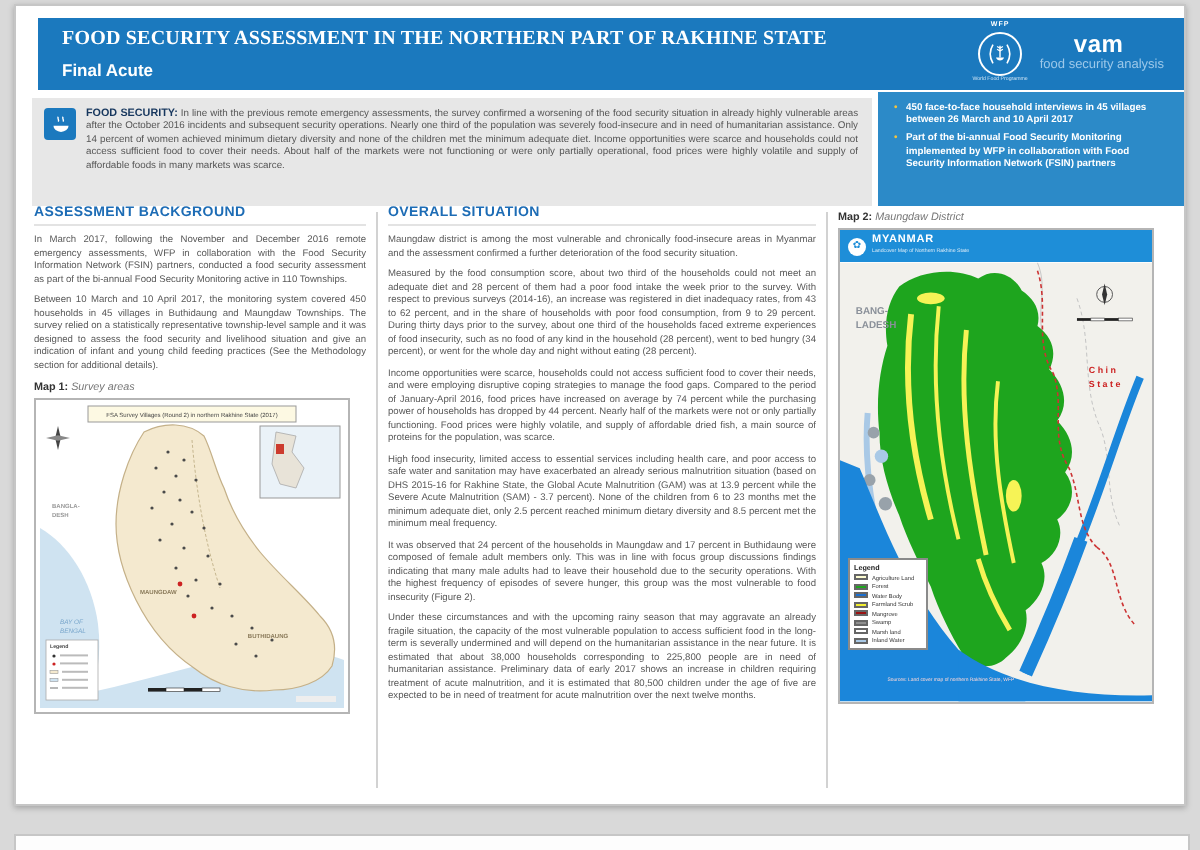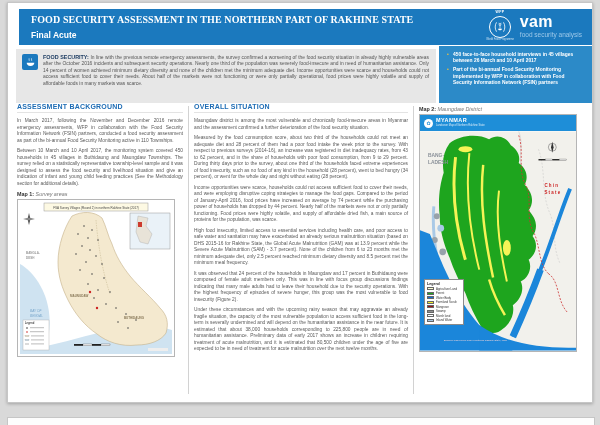--- a/index.html
+++ b/index.html
@@ -9,21 +9,21 @@
 
   
   .hdr{position:absolute;left:11px;top:6px;right:0;height:36px;background:#1b79be;}
   .hdr-title{position:absolute;left:12px;top:5px;color:#fff;font-weight:bold;font-size:10px;letter-spacing:.1px;font-family:Liberation Serif, serif;}
   .hdr-sub{position:absolute;left:12px;top:21px;color:#fff;font-weight:bold;font-size:8.5px;}
   .brand{position:absolute;right:10px;top:2px;display:flex;align-items:center;gap:6px;}
   .wfp{display:flex;flex-direction:column;align-items:center;line-height:1;}
   .wfp-top{color:#fff;font-size:3.5px;font-weight:bold;letter-spacing:.5px;}
   .wfp-circle{width:20px;height:20px;border:1.4px solid #fff;border-radius:50%;display:flex;align-items:center;justify-content:center;margin:1px 0;}
   .wfp-bottom{color:#cfe4f4;font-size:2.6px;}
-  .vam-word{color:#fff;font-weight:bold;font-size:16px;line-height:1;letter-spacing:.3px;}
+  .vam-word{color:#fff;font-weight:bold;font-size:12px;line-height:1;letter-spacing:.3px;margin-left:17px;}
   .vam-sub{color:#9cc8e9;font-size:6.5px;margin-top:1px;}
 
   
   .summary{position:absolute;left:8px;top:46px;width:420px;height:54px;background:#e7e7e7;box-sizing:border-box;padding:5px 7px 4px 27px;}
   .sum-icon{position:absolute;left:6px;top:5px;width:16px;height:16px;background:#1b79be;border-radius:2px;display:flex;align-items:center;justify-content:center;}
   .sum-text{font-size:4.9px;line-height:6.4px;color:#555;text-align:justify;}
   .sum-label{font-weight:bold;color:#17375e;font-size:5.4px;}
 
   .highlights{position:absolute;left:431px;top:43px;right:0;height:57px;background:#2c8ac8;box-sizing:border-box;padding:6px 8px 4px 8px;}
   .hl-item{position:relative;color:#fff;font-weight:bold;font-size:4.9px;line-height:6.2px;padding-left:6px;margin-bottom:3px;}

